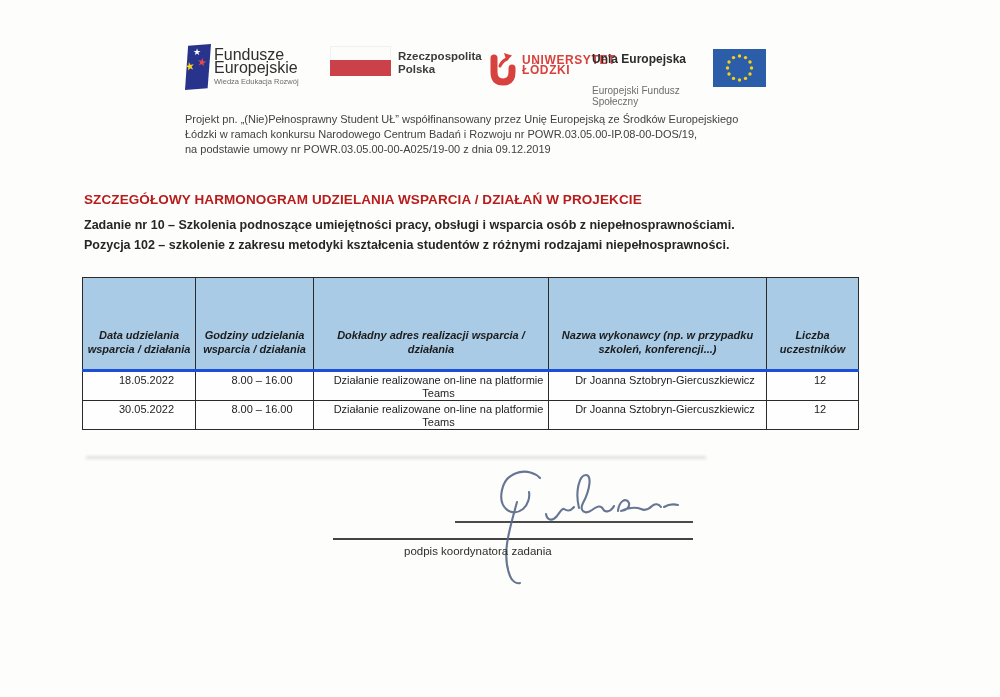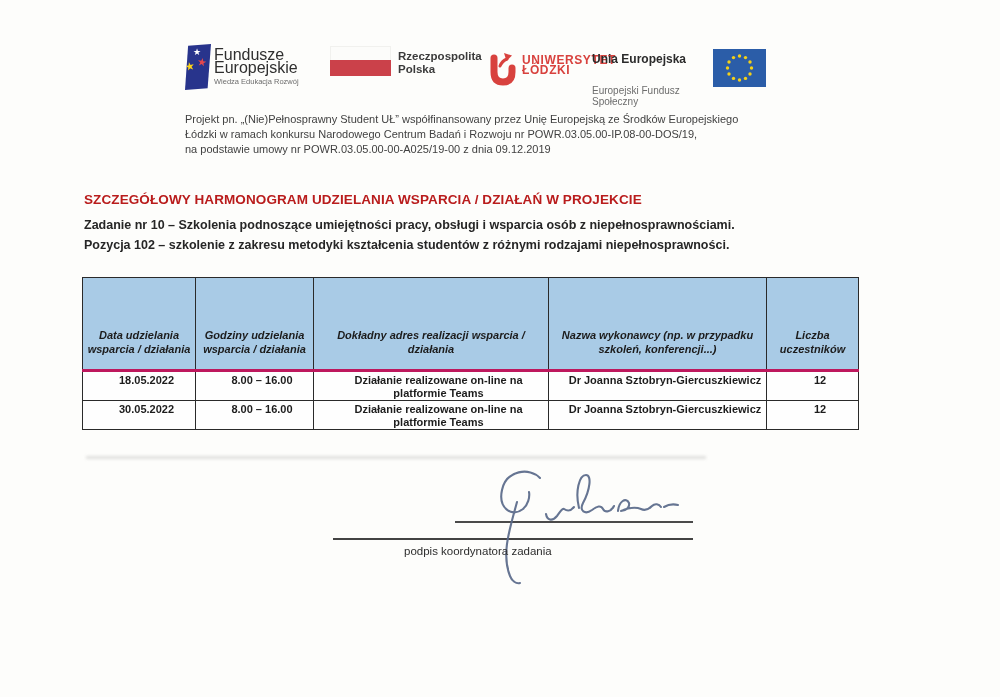--- a/index.html
+++ b/index.html
@@ -40,24 +40,24 @@
   .doc-title { position:absolute; left:84px; top:192px; font-size:13.5px; font-weight:bold; color:#b91c1c; letter-spacing:0.1px; }
   .task-line { position:absolute; left:84px; top:218px; font-size:12.5px; font-weight:bold; color:#262626; }
   .pos-line  { position:absolute; left:84px; top:238px; font-size:12.5px; font-weight:bold; color:#262626; }
 
   
   .sched-table { position:absolute; left:82px; top:277px; width:776px; border-collapse:collapse; table-layout:fixed; }
   .sched-table th, .sched-table td { border:1.5px solid #2a2a2a; }
   .sched-table thead th {
     background:#a9cbe6; height:93px; font-style:italic; font-weight:bold; font-size:11px;
     color:#1c1c1c; line-height:14px; vertical-align:bottom; padding:0 4px 13px 4px; text-align:center;
-    border-bottom:3px solid #be185d;
+    border-bottom:3px solid #1d4ed8;
   }
   .sched-table tbody td {
-    background:#fefefe; height:28px; font-weight:bold; font-size:11px; color:#1c1c1c;
+    background:#fefefe; height:28px; font-weight:normal; font-size:11px; color:#1c1c1c;
     line-height:13px; vertical-align:top; padding:2px 3px 0 18px; text-align:center;
   }
   .table-shadow { position:absolute; left:86px; top:456px; width:620px; height:3px;
                   background:rgba(90,90,90,0.18); filter:blur(1.5px); }
 
   
   .sig-line-1 { position:absolute; left:455px; top:521px; width:238px; height:1.6px; background:#4a4a4a; }
   .sig-line-2 { position:absolute; left:333px; top:538px; width:360px; height:1.6px; background:#434343; }
   .sig-label { position:absolute; left:404px; top:545px; font-size:11.5px; color:#2e2e2e; }
   .sig-svg { position:absolute; left:440px; top:462px; width:260px; height:130px; }

